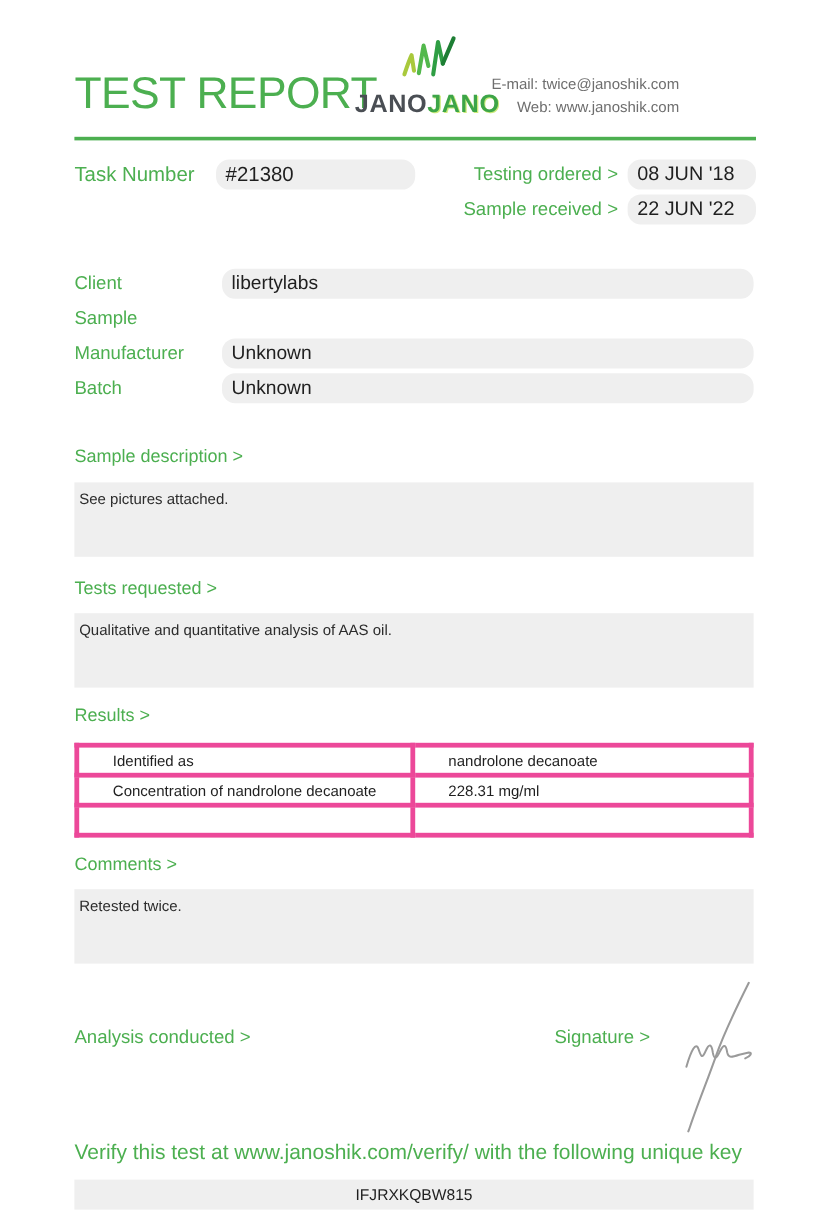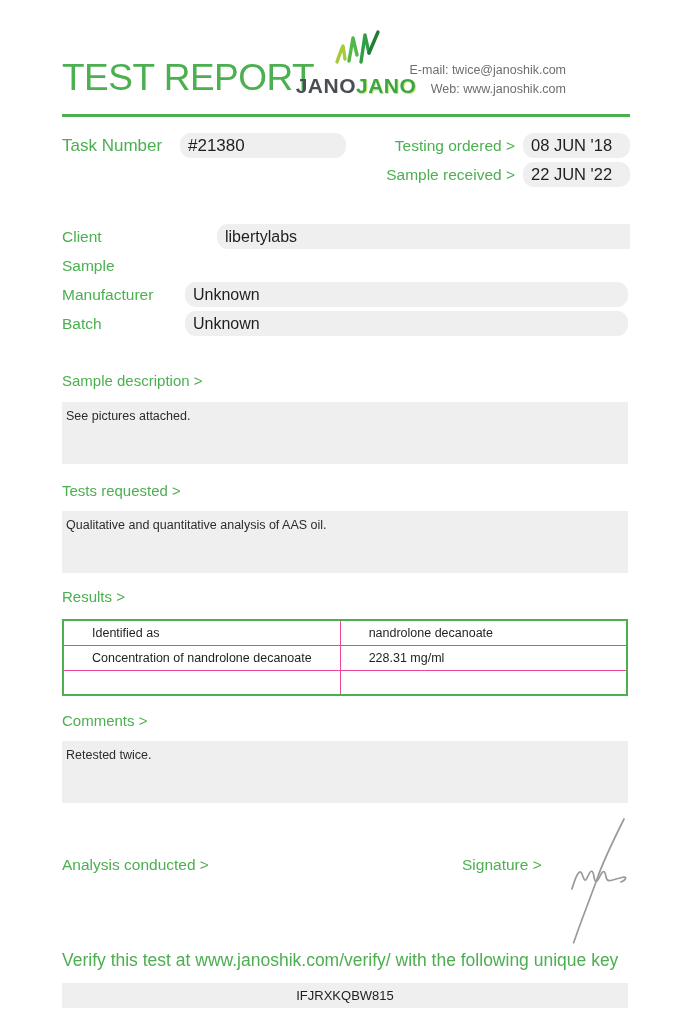--- a/index.html
+++ b/index.html
@@ -83,21 +83,21 @@
     padding: 7px 4px;
   }
   
   .results-table {
     position: absolute;
     left: 62px; top: 619px; width: 566px;
     border-collapse: collapse;
     background: #ffffff;
   }
   .results-table td {
-    border: 1px solid #ec4899;
+    border: 4px solid #ec4899;
     font-size: 12.5px;
     color: #1f1f1f;
     height: 25px;
     padding: 0 28px;
     white-space: nowrap;
   }
   .results-table { border: 2px solid #4caf50; }
   .results-table td.c1 { width: 272px; }
   
   .analysis-label { position: absolute; left: 62px; top: 856px; font-size: 15.5px; color: #4caf50; }
@@ -154,21 +154,21 @@
   <div class="task-label">Task Number</div>
   <div class="field task-number-field">#21380</div>
 
   <div class="date-label ordered-label">Testing ordered  &gt;</div>
   <div class="field ordered-field">08 JUN '18</div>
 
   <div class="date-label received-label">Sample received &gt;</div>
   <div class="field received-field">22 JUN '22</div>
 
   <div class="detail-label" style="top:224px;">Client</div>
-  <div class="field detail-field" style="top:224px;margin-left:32px;">libertylabs</div>
+  <div class="field detail-field" style="top:224px;">libertylabs</div>
 
   <div class="detail-label" style="top:253px;">Sample</div>
 
   <div class="detail-label" style="top:282px;">Manufacturer</div>
   <div class="field detail-field" style="top:282px;">Unknown</div>
 
   <div class="detail-label" style="top:311px;">Batch</div>
   <div class="field detail-field" style="top:311px;">Unknown</div>
 
   <div class="section-heading" style="top:372px;">Sample description &gt;</div>

